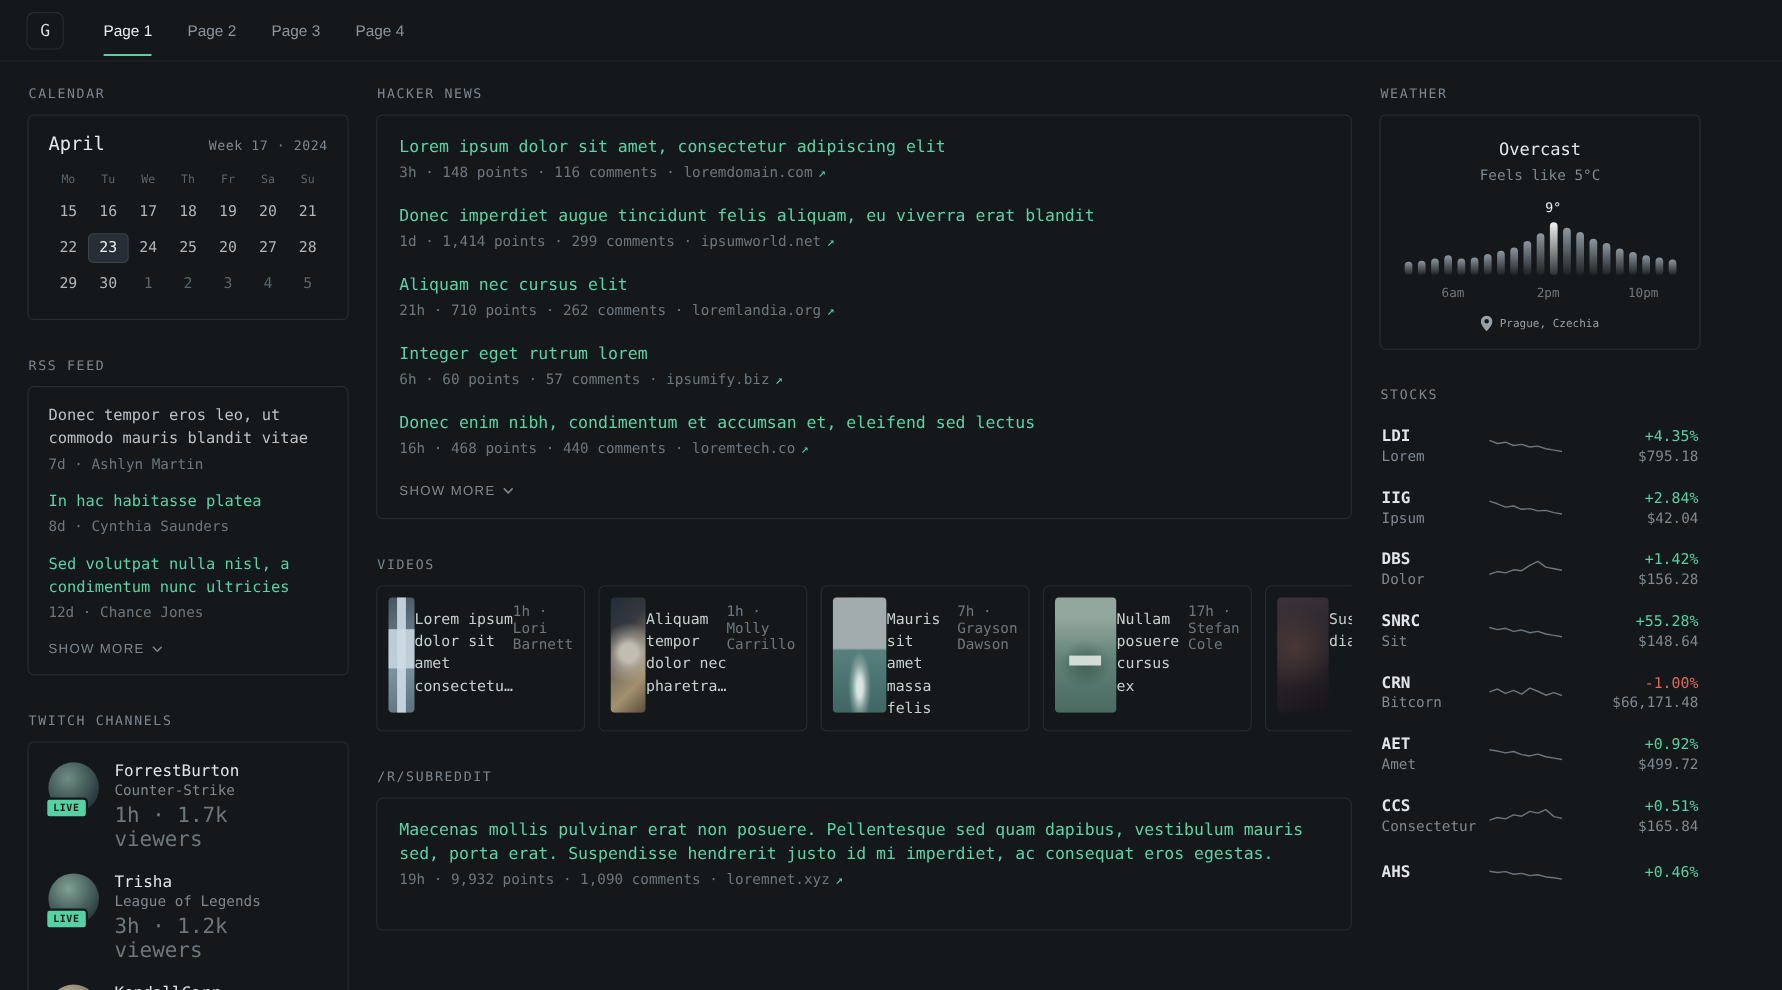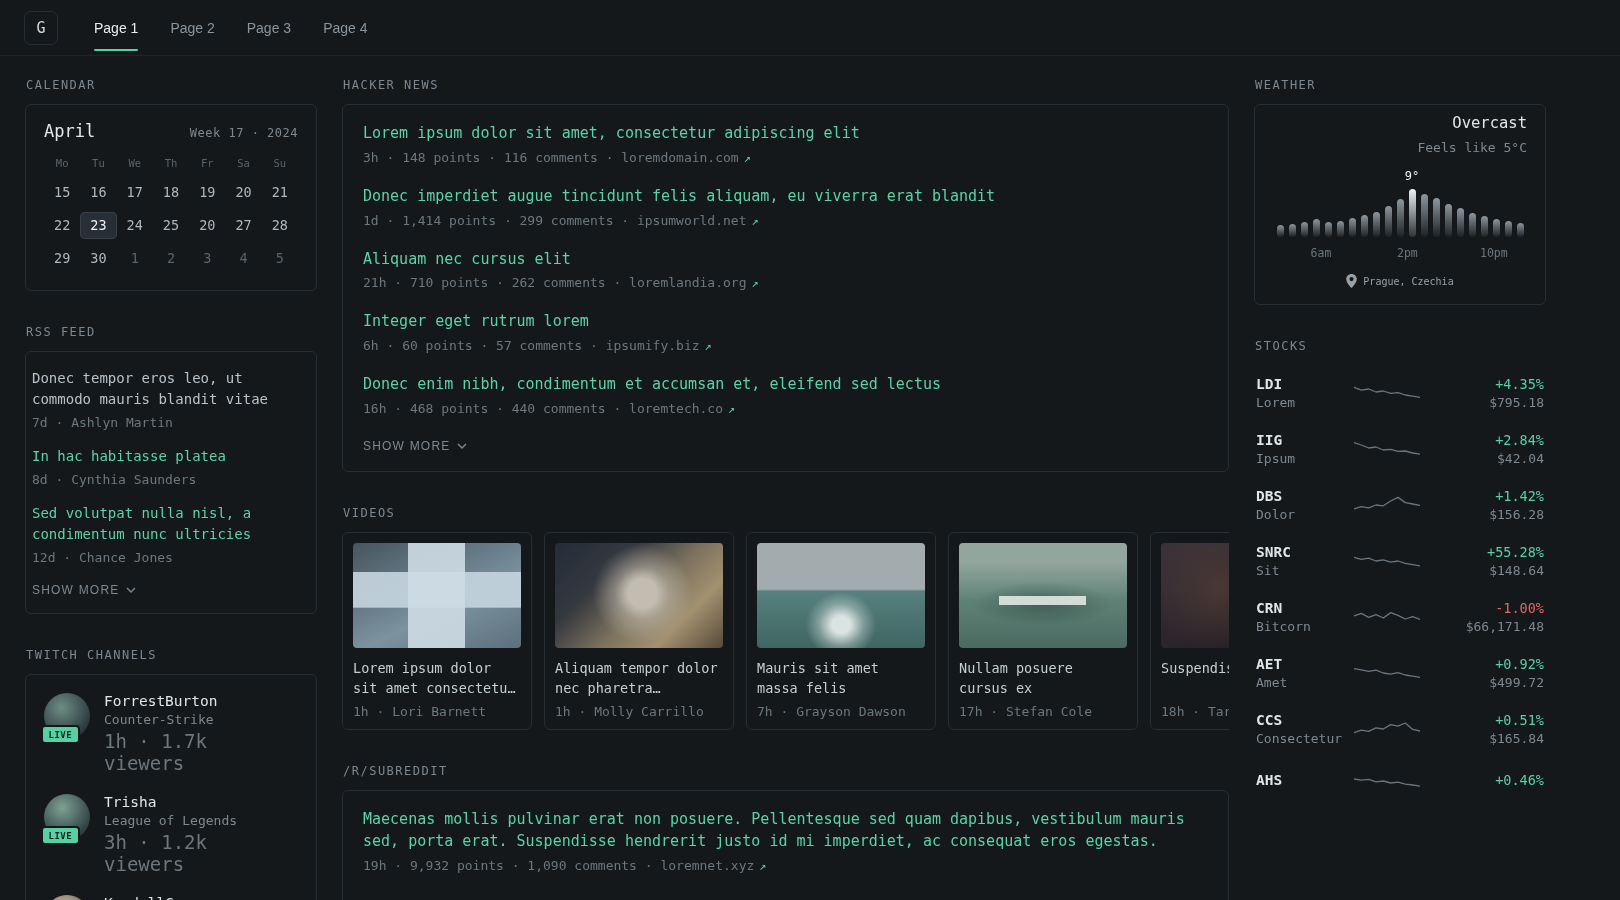--- a/index.html
+++ b/index.html
@@ -44,21 +44,21 @@
   .cal-head{display:flex;justify-content:space-between;align-items:baseline}
   .cal-month{font-size:17px;color:#e4e8ea}
   .cal-week{font-size:12px;color:var(--dim);letter-spacing:.5px}
   .cal-dow{display:grid;grid-template-columns:repeat(7,1fr);margin-top:16px;text-align:center;font-size:10.5px;color:#5a646c}
   .cal-grid{display:grid;grid-template-columns:repeat(7,1fr);row-gap:6px;margin-top:10px;text-align:center;font-size:13.5px;color:#aeb7bd}
   .cal-day{height:27px;line-height:27px;border-radius:5px}
   .cal-day[data-state="today"]{background:#272e35;color:#eef1f3;box-shadow:inset 0 0 0 1px #39424b}
   .cal-day[data-state="muted"]{color:#5a646c}
 
   
-  .rss-card{padding:16px 6px 14px}
+  .rss-card{padding:16px 18px 14px}
   .rss-item{margin-bottom:16px}
   .rss-title{display:inline-block;font-size:14px;line-height:1.5;color:var(--link)}
   .rss-title[data-state="visited"]{color:#b9c2c8}
   .item-meta{font-size:13px;color:var(--dimmer);margin-top:5px}
   .show-more{display:flex;align-items:center;gap:7px;font-size:12px;letter-spacing:1.2px;color:var(--dim);padding:2px 0}
 
   
   .twitch-card{padding:18px 18px 14px}
   .channel{display:flex;gap:14px;margin-bottom:20px;align-items:flex-start}
   .avatar-wrap{position:relative;flex:0 0 46px;height:46px}
@@ -72,21 +72,21 @@
   .thumb-av3{background:radial-gradient(circle at 42% 32%,#cdbfa9,#5f574a 78%)}
 
   
   .hn-card{padding:18px 20px 16px}
   .hn-item{margin-bottom:21px}
   .hn-title{display:inline-block;font-size:15px;line-height:1.45;color:var(--link)}
   .ext{color:var(--link);margin-left:5px;font-size:12px}
 
   
   .videos-row{display:flex;gap:12px;overflow:hidden}
-  .video-card{flex:0 0 190px;padding:10px;display:flex;flex-direction:column}
+  .video-card{flex:0 0 190px;padding:10px;display:flex;flex-direction:row}
   .vthumb{display:block;width:100%;height:105px;border-radius:4px}
   .vtitle{font-size:13.5px;line-height:1.5;color:#c6d0cc;margin-top:10px;min-height:40px}
   .vmeta{font-size:13px;color:var(--dimmer);margin-top:6px}
   .thumb-cross{background:
     linear-gradient(rgba(205,219,228,.9),rgba(205,219,228,.9)) 50% 0/34% 100% no-repeat,
     linear-gradient(rgba(198,213,223,.9),rgba(198,213,223,.9)) 0 42%/100% 34% no-repeat,
     linear-gradient(155deg,#46555f,#7b929f 60%,#5c707c)}
   .thumb-camera{background:
     radial-gradient(circle at 52% 48%,#c2bdb1 0 14%,rgba(194,189,177,.5) 26%,transparent 48%),
     linear-gradient(135deg,#232c38 0%,#35383f 30%,#7d725e 55%,#a3916f 75%,#564a3a 100%)}
@@ -95,21 +95,21 @@
     linear-gradient(to bottom,#a2abae 0 44%,#57807e 46%,#3f6663 100%)}
   .thumb-canoe{background:
     linear-gradient(rgba(222,229,223,.92),rgba(222,229,223,.92)) 50% 56%/52% 9% no-repeat,
     radial-gradient(ellipse 60% 30% at 50% 58%,rgba(32,56,50,.45),transparent 70%),
     linear-gradient(to bottom,#93a69d 0 18%,#5f8277 55%,#4a6a60 100%)}
   .thumb-dusk{background:
     radial-gradient(circle at 35% 45%,rgba(122,84,62,.35),transparent 55%),
     linear-gradient(150deg,#3b3339 0%,#2a242b 55%,#171317 100%)}
 
   
-  .weather-card{padding:5px 18px 16px;text-align:right}
+  .weather-card{padding:18px 18px 16px;text-align:center}
   .w-cond{font-size:15.5px;color:#e2e6e8;margin-top:4px}
   .w-feels{font-size:13px;color:var(--dim);margin-top:8px}
   .w-chart{height:54px;display:flex;align-items:flex-end;justify-content:center;gap:5px;margin-top:28px}
   .wbar{display:block;width:7px;border-radius:3.5px;background:linear-gradient(to bottom,#8d979e,rgba(141,151,158,.07));position:relative}
   .wbar.active{background:linear-gradient(to bottom,#eef2f4,rgba(238,242,244,.12))}
   .wbar-temp{position:absolute;bottom:calc(100% + 6px);left:50%;transform:translateX(-50%);font-size:12px;color:#eef2f4}
   .w-hours{position:relative;height:14px;width:247px;margin:9px auto 0;font-size:11.5px;color:var(--dimmer)}
   .wh{position:absolute;transform:translateX(-50%)}
   .wh-1{left:18%}.wh-2{left:53%}.wh-3{left:88%}
   .w-loc{margin-top:14px;display:flex;align-items:center;justify-content:center;gap:6px;font-size:10px;color:#98a1a7}

